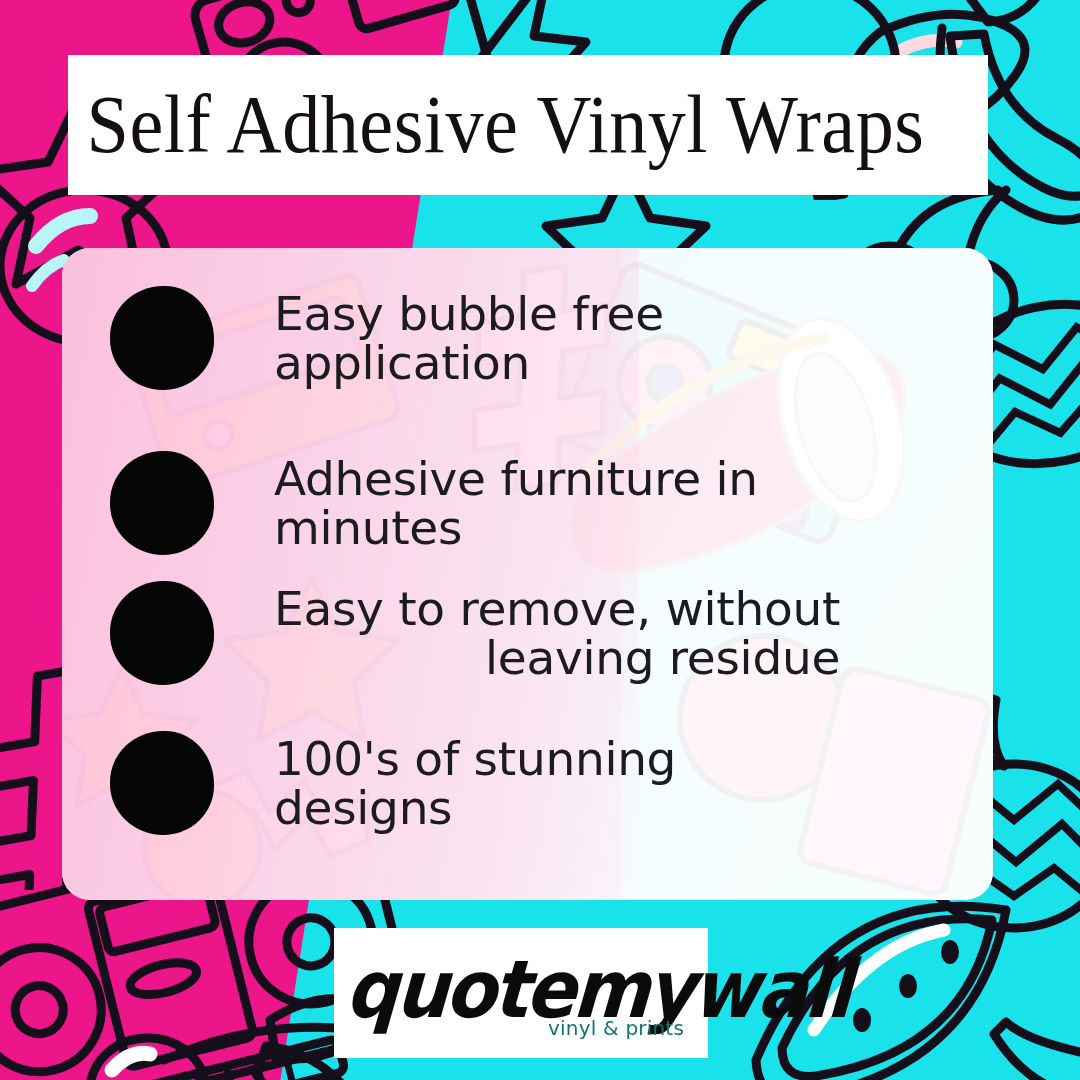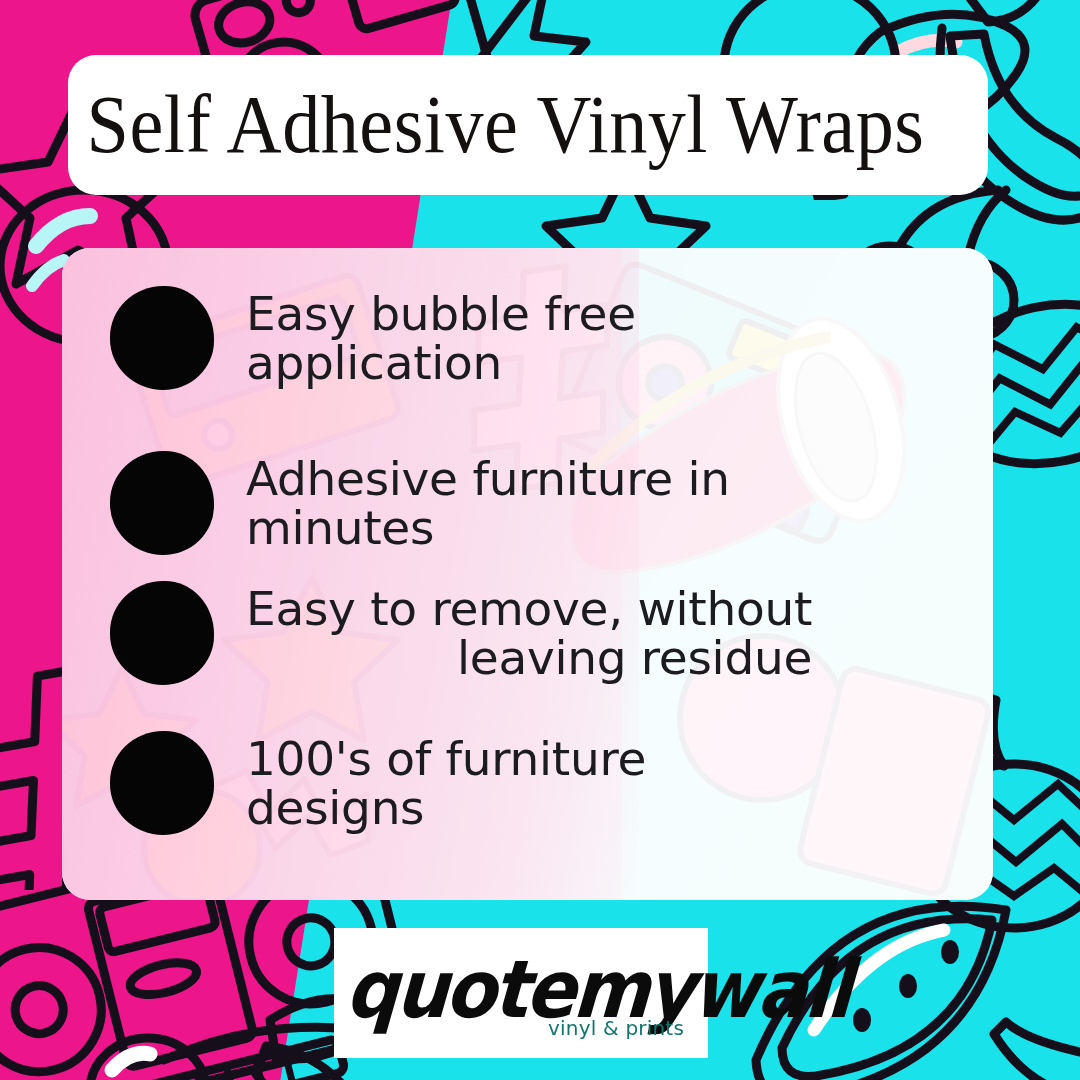--- a/index.html
+++ b/index.html
@@ -41,41 +41,41 @@
     position:absolute;left:0;top:0;width:62%;height:100%;
     background:linear-gradient(100deg, rgba(255,150,200,.55), rgba(255,190,220,.30) 80%, rgba(255,255,255,0));
   }
 
   
   .roll{position:absolute;}
 
   
   .title-banner{
     position:absolute;left:68px;top:55px;width:920px;height:140px;
-    background:#ffffff;display:flex;align-items:center;border-radius:28px;
+    background:#ffffff;display:flex;align-items:center;
   }
   .title-text{
     font-family:"Liberation Serif", "DejaVu Serif", serif;
     font-size:82px;line-height:1;color:#13100f;
     letter-spacing:.5px;padding-left:20px;
     transform:scaleX(.93);transform-origin:left center;
     white-space:nowrap;
   }
 
   
   .bullets{position:absolute;left:62px;top:248px;width:931px;height:652px;}
   .bullet-row{position:absolute;display:flex;align-items:flex-start;}
   .dot{
     flex:0 0 auto;width:104px;height:104px;background:#050505;
     border-radius:52% 48% 50% 52% / 50% 52% 48% 50%;
   }
   .btxt{
     font-family:"DejaVu Sans", sans-serif;
     font-size:47px;line-height:1.04;color:#1b1b20;
-    margin-left:32px;margin-top:4px;letter-spacing:-.3px;
+    margin-left:60px;margin-top:4px;letter-spacing:-.3px;
     font-weight:400;white-space:pre-line;
   }
 
   
   .logo-box{
     position:absolute;left:334px;top:928px;width:374px;height:130px;
     background:#ffffff;
   }
   .logo-word{
     position:absolute;left:22px;top:14px;
@@ -293,21 +293,21 @@
     </div>
 
     <div class="bullet-row" style="left:48px;top:333px;text-align:right;">
       <div class="dot"></div>
       <div class="btxt">Easy to remove, without
 leaving residue</div>
     </div>
 
     <div class="bullet-row" style="left:48px;top:483px;">
       <div class="dot"></div>
-      <div class="btxt">100's of furniture
+      <div class="btxt">100's of stunning
 designs</div>
     </div>
 
   </div>
 
   <div class="title-banner">
     <div class="title-text">Self Adhesive Vinyl Wraps</div>
   </div>
 
   <div class="logo-box">

